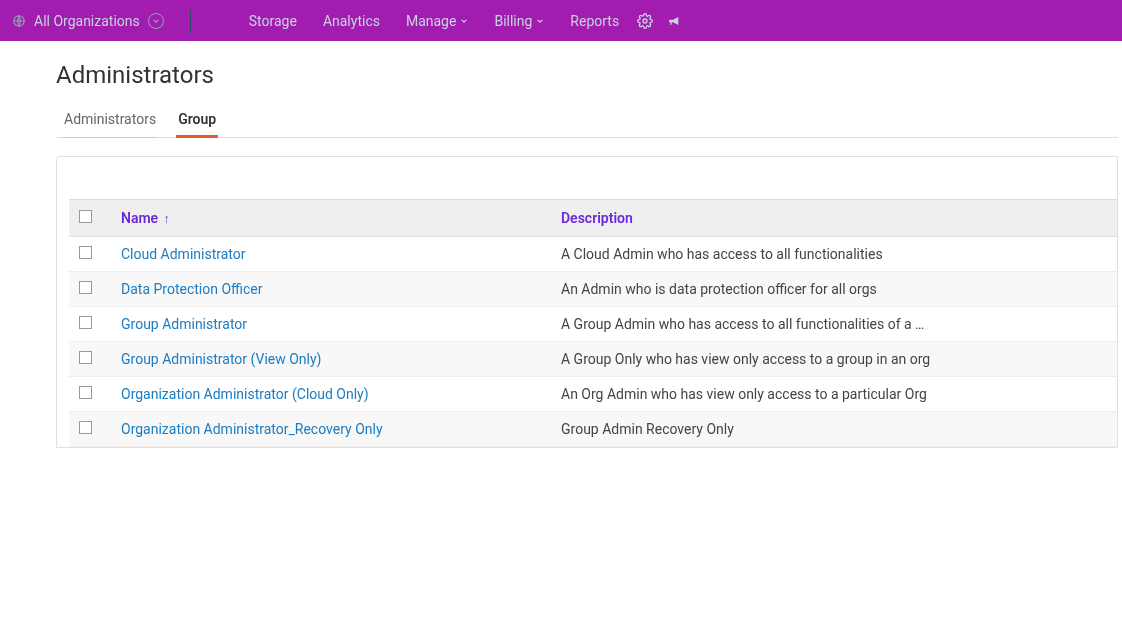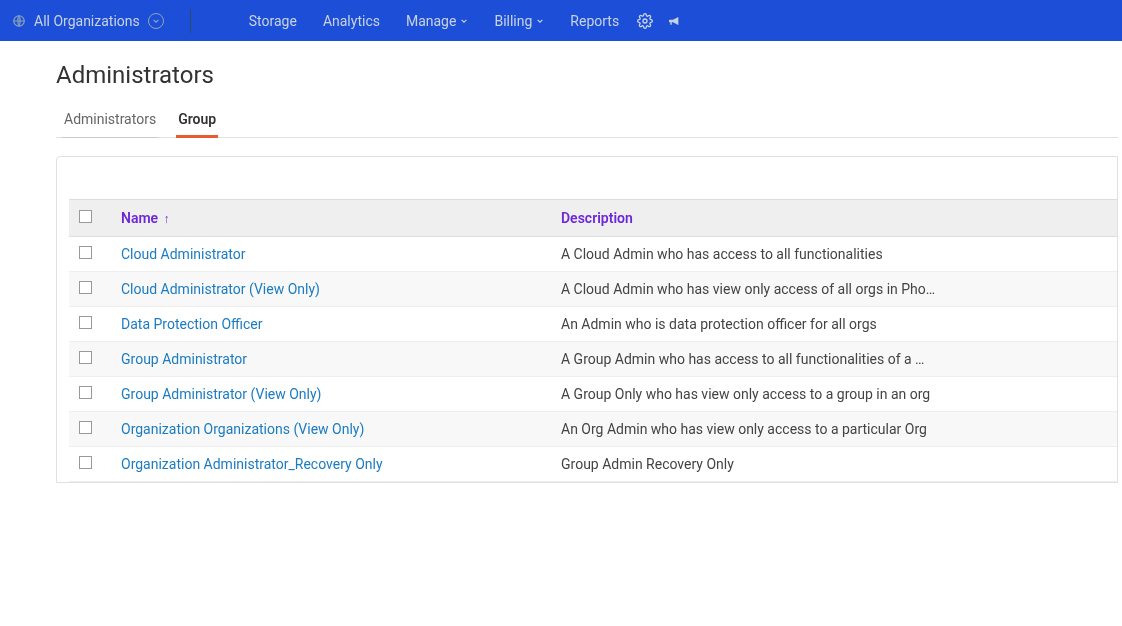--- a/index.html
+++ b/index.html
@@ -7,21 +7,21 @@
       padding: 0;
       box-sizing: border-box;
     }
     body {
       font-family: -apple-system, BlinkMacSystemFont, "Segoe UI", Roboto, "Helvetica Neue", Arial, sans-serif;
       font-size: 14px;
       color: #333;
       background: #fff;
     }
     .topnav {
-      background: #1d4ed8;
+      background: #a21caf;
       height: 41px;
       display: flex;
       align-items: center;
       padding: 0 12px;
       gap: 8px;
     }
     .topnav .org-selector {
       display: flex;
       align-items: center;
       color: #c7d3df;
@@ -271,41 +271,36 @@
         </tr>
       </thead>
       <tbody id="roles-tbody">
       <tr>
             <td class="checkbox-col"><span class="checkbox-box"></span></td>
             <td><span class="role-link">Cloud Administrator</span></td>
             <td>A Cloud Admin who has access to all functionalities</td>
           </tr>
           <tr>
             <td class="checkbox-col"><span class="checkbox-box"></span></td>
-            <td><span class="role-link">Cloud Administrator (View Only)</span></td>
-            <td>A Cloud Admin who has view only access of all orgs in Pho…</td>
-          </tr>
-          <tr>
-            <td class="checkbox-col"><span class="checkbox-box"></span></td>
             <td><span class="role-link">Data Protection Officer</span></td>
             <td>An Admin who is data protection officer for all orgs</td>
           </tr>
           <tr>
             <td class="checkbox-col"><span class="checkbox-box"></span></td>
             <td><span class="role-link">Group Administrator</span></td>
             <td>A Group Admin who has access to all functionalities of a …</td>
           </tr>
           <tr>
             <td class="checkbox-col"><span class="checkbox-box"></span></td>
             <td><span class="role-link">Group Administrator (View Only)</span></td>
             <td>A Group Only who has view only access to a group in an org</td>
           </tr>
           <tr>
             <td class="checkbox-col"><span class="checkbox-box"></span></td>
-            <td><span class="role-link">Organization Organizations (View Only)</span></td>
+            <td><span class="role-link">Organization Administrator (Cloud Only)</span></td>
             <td>An Org Admin who has view only access to a particular Org</td>
           </tr>
           <tr>
             <td class="checkbox-col"><span class="checkbox-box"></span></td>
             <td><span class="role-link">Organization Administrator_Recovery Only</span></td>
             <td>Group Admin Recovery Only</td>
           </tr>
         </tbody>
     </table>
   </div>

